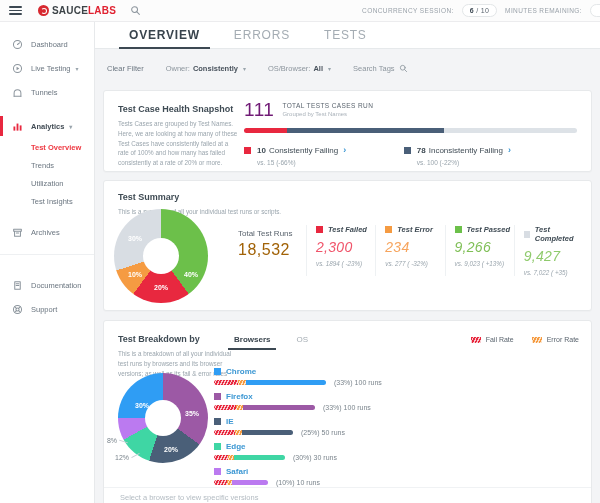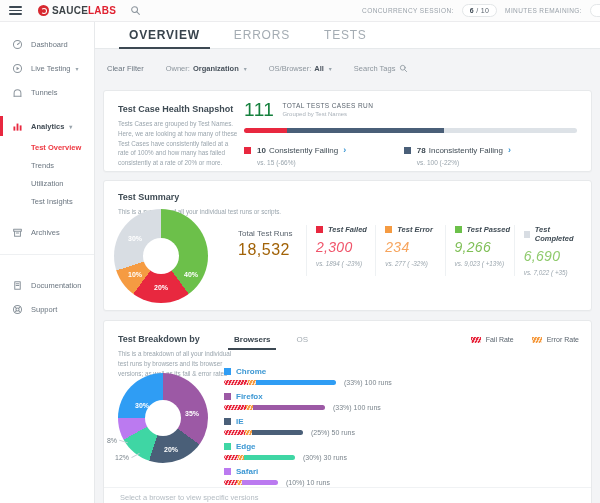--- a/index.html
+++ b/index.html
@@ -63,21 +63,21 @@
   .card1 { top:90px; height:82px; }
   .card2 { top:180px; height:131px; }
   .card3 { top:320px; height:200px; }
   .c-title { font-size:9px; font-weight:bold; color:#3f4b54; }
   .c-desc { font-size:6.3px; color:#9aa5ad; line-height:1.55; margin-top:5px; }
 
   
   .c1-left { position:absolute; left:14px; top:13px; width:120px; }
   .c1-right { position:absolute; left:140px; right:14px; top:8px; }
   .total-row { display:flex; align-items:flex-start; }
-  .big-num { font-size:19px; font-weight:200; color:#15803d; letter-spacing:.5px; }
+  .big-num { font-size:19px; font-weight:200; color:#701a75; letter-spacing:.5px; }
   .total-lbls { margin-left:8px; margin-top:3px; }
   .total-l1 { font-size:6.5px; letter-spacing:.4px; color:#5a646e; }
   .total-l2 { font-size:6px; color:#aab2ba; margin-top:2px; }
   .health-bar { margin-top:7px; height:5px; border-radius:3px; background:#dde2e7; }
   .legend-row { display:flex; margin-top:13px; }
   .lgroup { width:48%; }
   .lg-line { display:flex; align-items:center; font-size:8px; color:#3f4b54; }
   .lg-sw { width:7px; height:7px; margin-right:6px; }
   .lg-line b { margin-right:3px; }
   .lg-chev { color:#3b97d3; font-weight:bold; margin-left:5px; font-size:9px; line-height:7px; }
@@ -111,21 +111,21 @@
   .c3-left { position:absolute; left:14px; top:13px; width:118px; }
   .c3-tabs { position:absolute; left:130px; top:14px; display:flex; }
   .c3-tab { font-size:8px; color:#a4acb3; margin-right:26px; padding-bottom:6px; cursor:pointer; position:relative; }
   .c3-tab.active { color:#39444d; font-weight:bold; }
   .c3-tab.active::after { content:""; position:absolute; left:-6px; right:-6px; bottom:0; height:2px; background:#3c4852; }
   .c3-legend { position:absolute; right:12px; top:15px; display:flex; }
   .c3-leg-item { display:flex; align-items:center; margin-left:18px; font-size:7px; color:#5a646e; }
   .leg-hatch { width:10px; height:6px; margin-right:5px; }
   .hatch-red { background:repeating-linear-gradient(115deg,#e8283f 0 1.6px,#f9ccd0 1.6px 2.8px); }
   .hatch-org { background:repeating-linear-gradient(115deg,#f59b42 0 1.6px,#fde6cd 1.6px 2.8px); }
-  .b-list { position:absolute; left:120px; top:46px; }
+  .b-list { position:absolute; left:110px; top:46px; }
   .b-row { margin-bottom:6px; }
   .b-name { display:flex; align-items:center; margin-bottom:3px; }
   .b-name .sw { width:7px; height:7px; margin-right:5px; }
   .b-lbl { font-size:8px; font-weight:bold; color:#3b97d3; cursor:pointer; }
   .b-line { display:flex; align-items:center; }
   .b-bar { display:flex; height:5px; border-radius:3px; overflow:hidden; }
   .seg { display:block; height:5px; }
   .seg-fail { background:repeating-linear-gradient(115deg,#e8283f 0 1.6px,#f9ccd0 1.6px 2.8px); }
   .seg-error { background:repeating-linear-gradient(115deg,#f59b42 0 1.6px,#fde6cd 1.6px 2.8px); }
   .b-runs { font-size:7px; color:#7b858d; margin-left:8px; white-space:nowrap; }
@@ -264,21 +264,21 @@
   <div class="tabsbar">
     <div class="tab active">OVERVIEW</div>
     <div class="tab">ERRORS</div>
     <div class="tab">TESTS</div>
   </div>
 
   <div class="filterbar">
     <div class="f-item f-clear">Clear Filter</div>
     <div class="f-item">
       <span>Owner:</span>
-      <span class="f-val">Organization</span>
+      <span class="f-val">Consistently</span>
       <span class="caret">▾</span>
     </div>
     <div class="f-item">
       <span>OS/Browser:</span>
       <span class="f-val">All</span>
       <span class="caret">▾</span>
     </div>
     <div class="f-item f-search">
       <span>Search Tags</span>
       <svg width="9" height="9" viewBox="0 0 12 12">
@@ -365,21 +365,21 @@
             <span class="stat-label">Test Passed</span>
           </div>
         <div class="stat-value" style="color: rgb(127, 191, 86);">9,266</div>
         <div class="stat-vs">vs. 9,023 ( +13%)</div>
       </div>
       <div class="stat">
         <div class="stat-head">
             <span class="stat-sw" style="background: rgb(216, 221, 227);"></span>
             <span class="stat-label">Test Completed</span>
           </div>
-        <div class="stat-value" style="color: rgb(143, 202, 108);">6,690</div>
+        <div class="stat-value" style="color: rgb(143, 202, 108);">9,427</div>
         <div class="stat-vs">vs. 7,022 ( +35)</div>
       </div>
     </div>
   </section>
 
   <section class="card card3">
     <div class="c3-left">
       <div class="c-title">Test Breakdown by</div>
       <div class="c-desc">This is a breakdown of all your individual test runs by browsers and its browser versions; as well as its fail &amp; error rates</div>
     </div>

